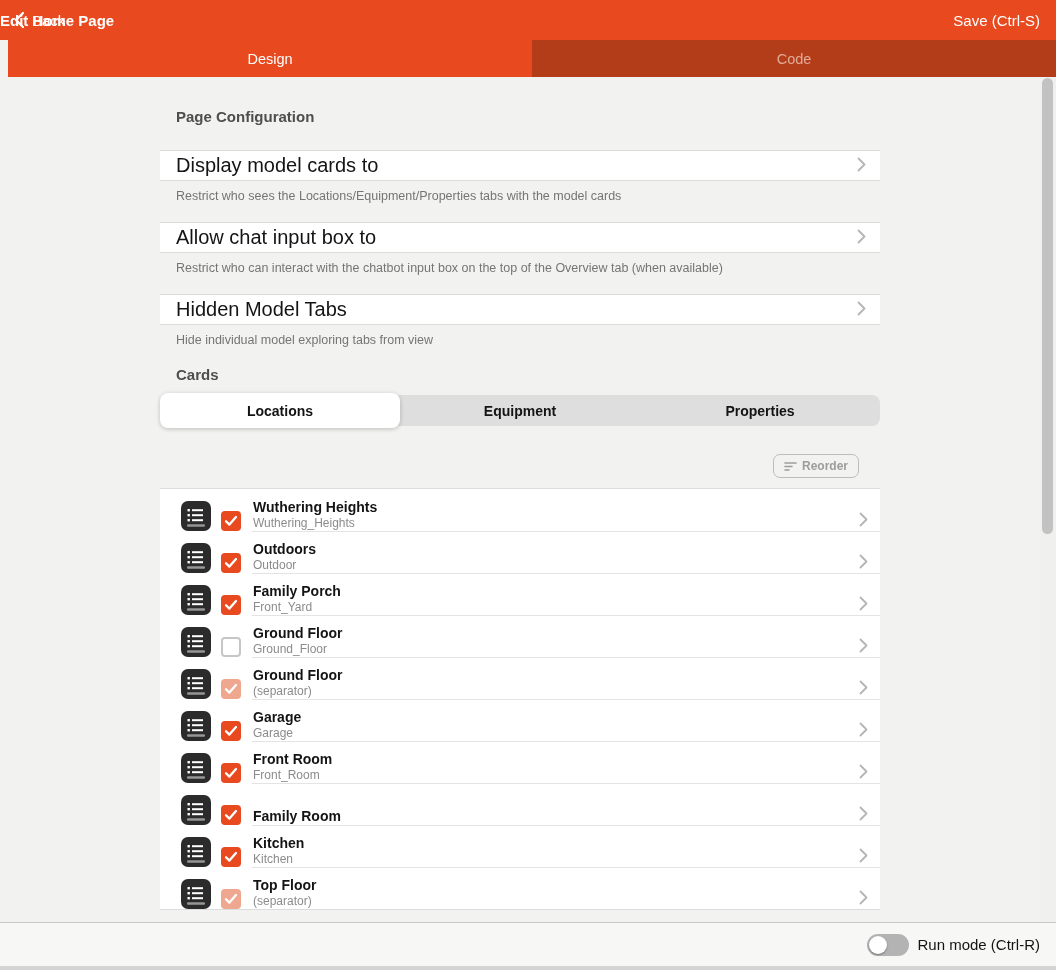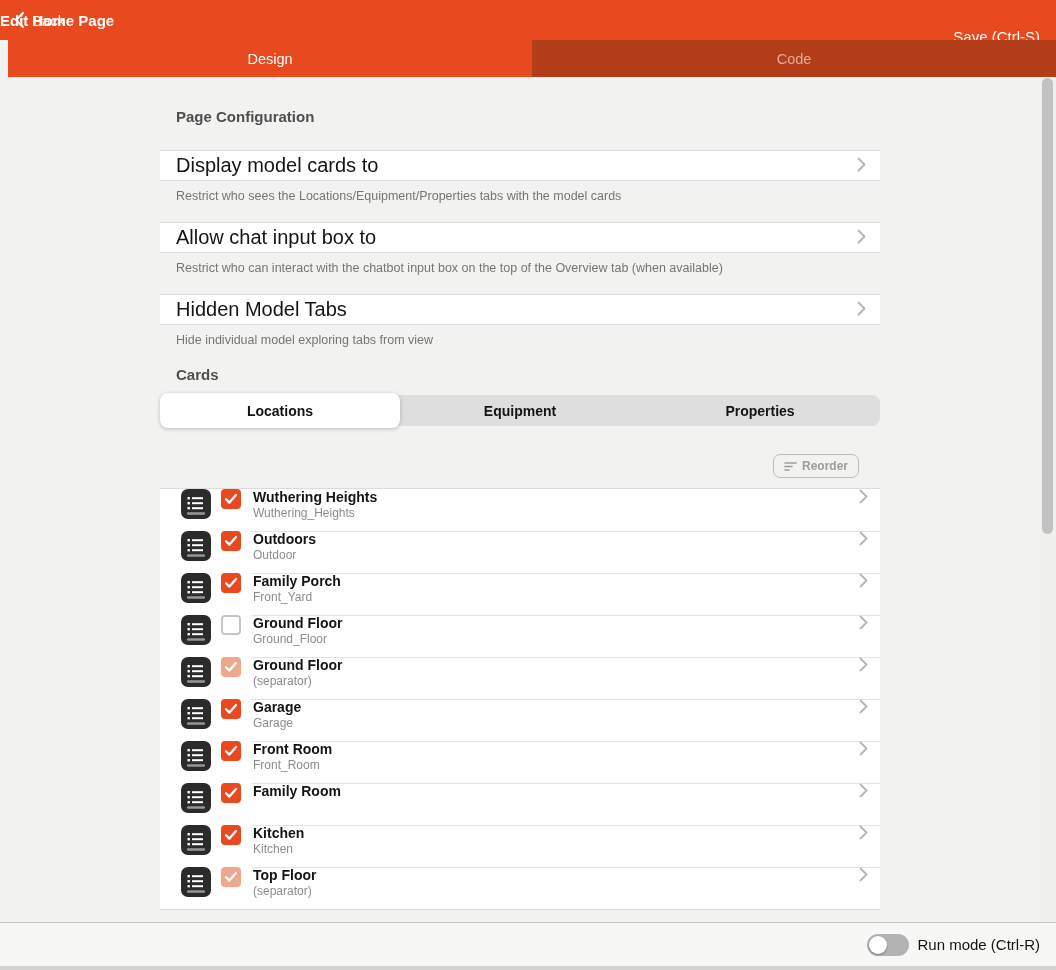--- a/index.html
+++ b/index.html
@@ -27,21 +27,21 @@
     background:var(--accent);color:#fff;
     display:flex;align-items:center;justify-content:flex-start;
   }
   .appbar .back{
     position:absolute;left:14px;top:0;height:40px;
     display:flex;align-items:center;gap:7px;
     font-size:15px;color:#fff;cursor:pointer;
   }
   .appbar .title{font-weight:bold;font-size:15px;}
   .appbar .save{
-    position:absolute;right:16px;top:16px;height:40px;
+    position:absolute;right:16px;top:0;height:40px;
     display:flex;align-items:center;font-size:15px;cursor:pointer;
   }
   
   .tabbar{position:absolute;top:40px;left:0;right:0;height:37px;display:flex;}
   .tabbar .tab{
     flex:1;display:flex;align-items:center;justify-content:center;
     font-size:14.5px;cursor:pointer;
   }
   .tab-design{background:var(--accent);color:#fff;margin-left:8px;}
   .tab-code{background:var(--code-bg);color:rgba(255,235,228,.62);}
@@ -84,21 +84,21 @@
     height:24px;border:1.5px solid #bdbdbd;border-radius:7px;background:transparent;
     color:#9d9d9d;font-weight:700;font-size:12px;
     display:flex;align-items:center;gap:5px;padding:0 10px;cursor:pointer;
     font-family:"Liberation Sans", sans-serif;
   }
   
   .cards-list{
     background:#fff;border-top:1px solid var(--hairline);border-bottom:1px solid var(--hairline);
   }
   .row{
-    height:42px;display:flex;align-items:flex-start;position:relative;
+    height:42px;display:flex;align-items:flex-end;position:relative;
     padding-left:21px;cursor:pointer;
   }
   .row:not(:last-child)::after{
     content:"";position:absolute;left:92px;right:0;bottom:-1px;
     border-bottom:1px solid var(--inner-hairline);
   }
   .handle{width:30px;height:30px;flex:0 0 30px;}
   .checkbox{
     width:20px;height:20px;border-radius:4px;margin-left:10px;flex:0 0 20px;
     display:flex;align-items:center;justify-content:center;

